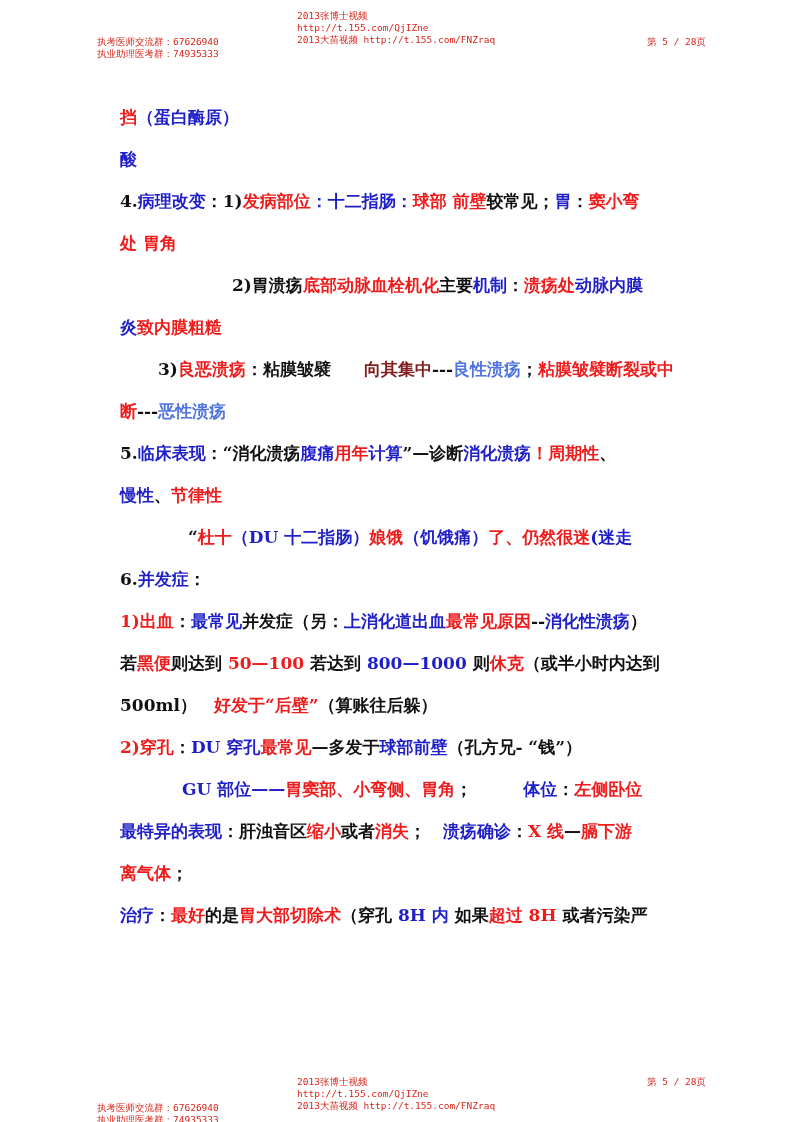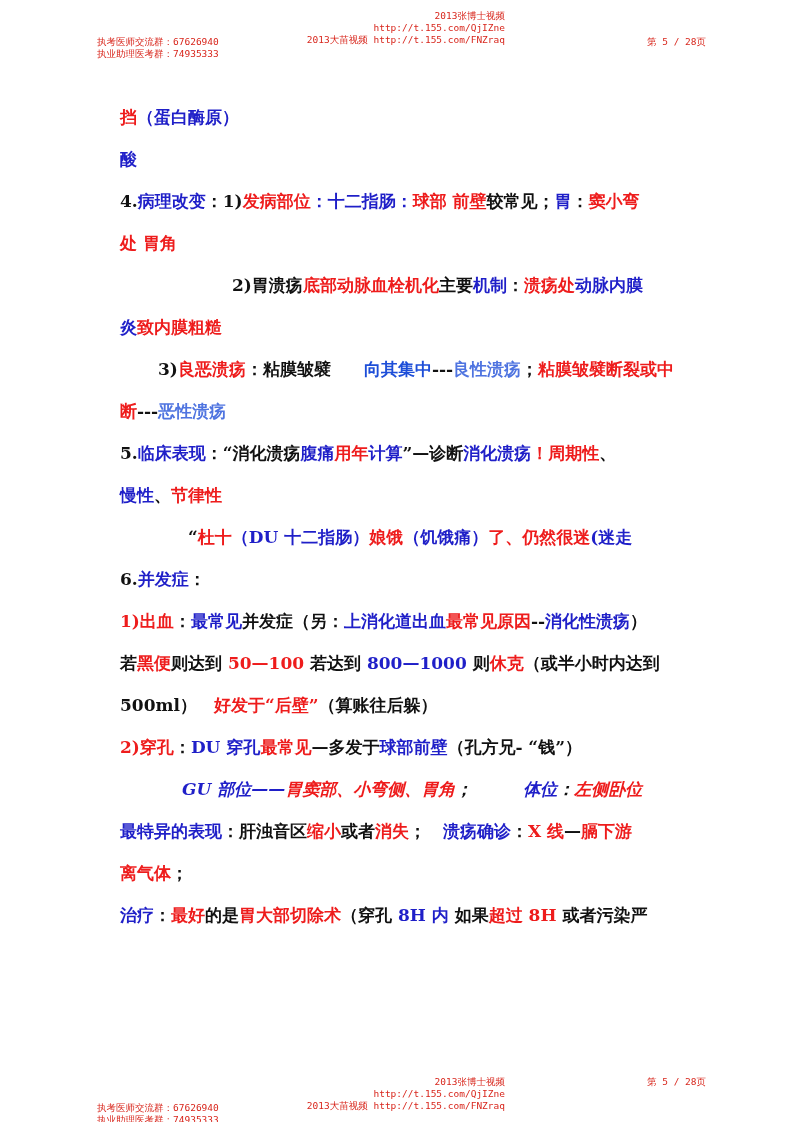--- a/index.html
+++ b/index.html
@@ -1,33 +1,33 @@
 <!DOCTYPE html>
 <html><head>
 <meta charset="utf-8">
 <style>
   html, body { margin: 0; padding: 0; background: #ffffff; }
   body { width: 793px; height: 1122px; position: relative; overflow: hidden; font-family: "DejaVu Serif", "Liberation Serif", serif; }
   .hdr, .ftr { position: absolute; left: 0; width: 793px; font-family: "DejaVu Sans Mono", "Liberation Mono", monospace; font-size: 9.5px; color: #d8261c; line-height: 12px; }
   .hdr { top: 10px; }
   .ftr { top: 1076px; }
   .hl { position: absolute; left: 97px; margin-top: 26px; }
-  .hc { position: absolute; left: 305px; width: 200px; text-align: right; }
+  .hc { position: absolute; left: 297px; width: 200px; text-align: left; }
   .hr { position: absolute; left: 647px; }
   .body { position: absolute; left: 120px; top: 100px; width: 560px; }
   .line { height: 42px; line-height: 34px; font-size: 17px; font-weight: bold; white-space: nowrap; }
   .r { color: #ee1c1c; }
   .b { color: #1f1fc8; }
   .lb { color: #4f74e0; }
-  .m { color: #1d4ed8; padding-left: 33px; }
+  .m { color: #7f1d1d; padding-left: 33px; }
   .k { color: #111111; }
   .ind1 { padding-left: 112px; }
   .ind2 { padding-left: 38px; }
   .ind3 { padding-left: 68px; }
-  .ind4 { padding-left: 62px; font-style: italic; }
+  .ind4 { padding-left: 62px; }
 </style>
 </head>
 <body>
 
 <div class="hdr">
   <div class="hl">
     <div>执考医师交流群：67626940</div>
     <div>执业助理医考群：74935333</div>
   </div>
   <div class="hc">

